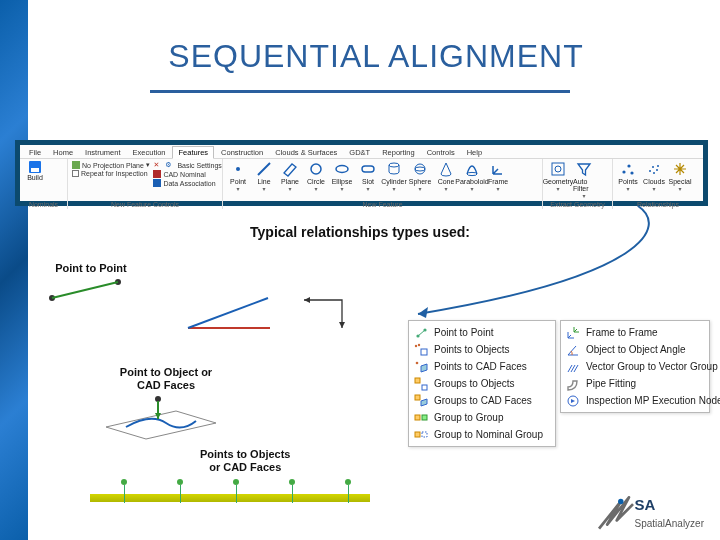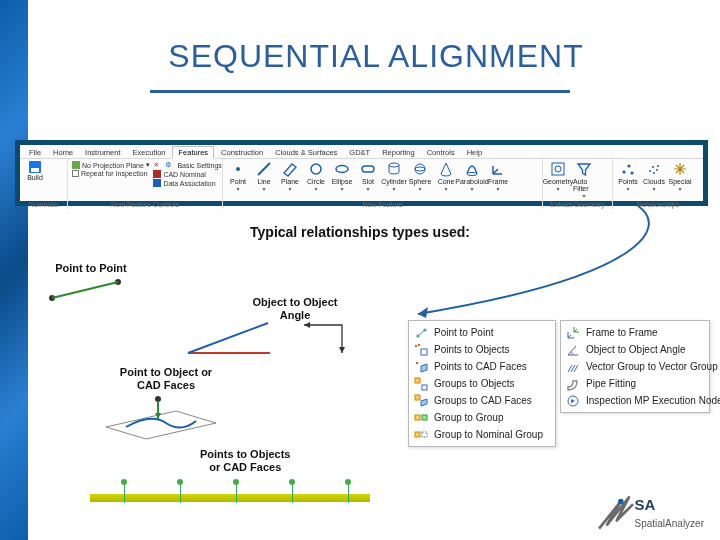--- a/index.html
+++ b/index.html
@@ -280,22 +280,21 @@
 
 <div class="caption">Typical relationships types used:</div>
 
 <div class="anno pp"><span>Point to Point</span>
   <svg width="90" height="28" style="display:block;margin-top:3px">
       <circle cx="6" cy="20" r="3" fill="#333"></circle>
       <circle cx="72" cy="4" r="3" fill="#333"></circle>
       <line x1="6" y1="20" x2="72" y2="4" stroke="#2a8c2a" stroke-width="2" marker-end="url(#ah)"></line>
     </svg>
 </div>
-<div class="anno oo"><span style="white-space:pre">Object to Object
-Angle</span>
+<div class="anno oo">
   <svg width="170" height="44" style="display:block;position:relative;left:-30px">
     <line x1="8" y1="32" x2="90" y2="32" stroke="#c0392b" stroke-width="2"></line>
     <line x1="8" y1="32" x2="88" y2="2" stroke="#1a5fb4" stroke-width="2"></line>
     <path d="M 124 4 l 38 0 l 0 28" stroke="#333" fill="none" stroke-width="1.3"></path>
     <path d="M 124 4 l 6 -3 l 0 6 z" fill="#333"></path>
     <path d="M 162 32 l -3 -6 l 6 0 z" fill="#333"></path>
   </svg>
 </div>
 <div class="anno po"><span style="white-space:pre">Point to Object or
 CAD Faces</span>

